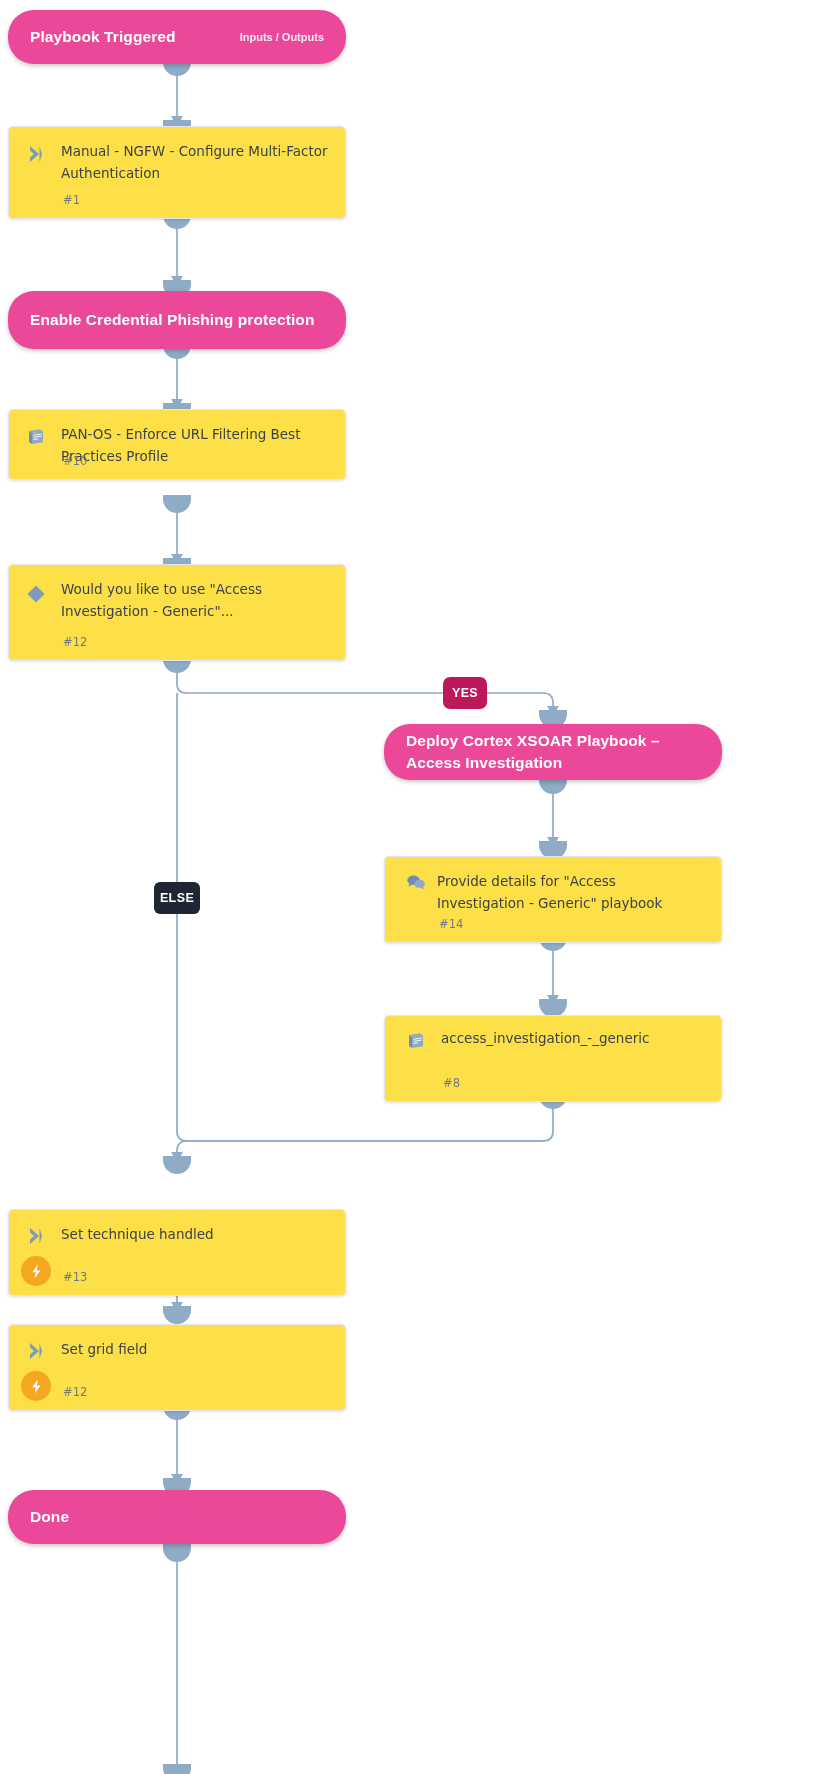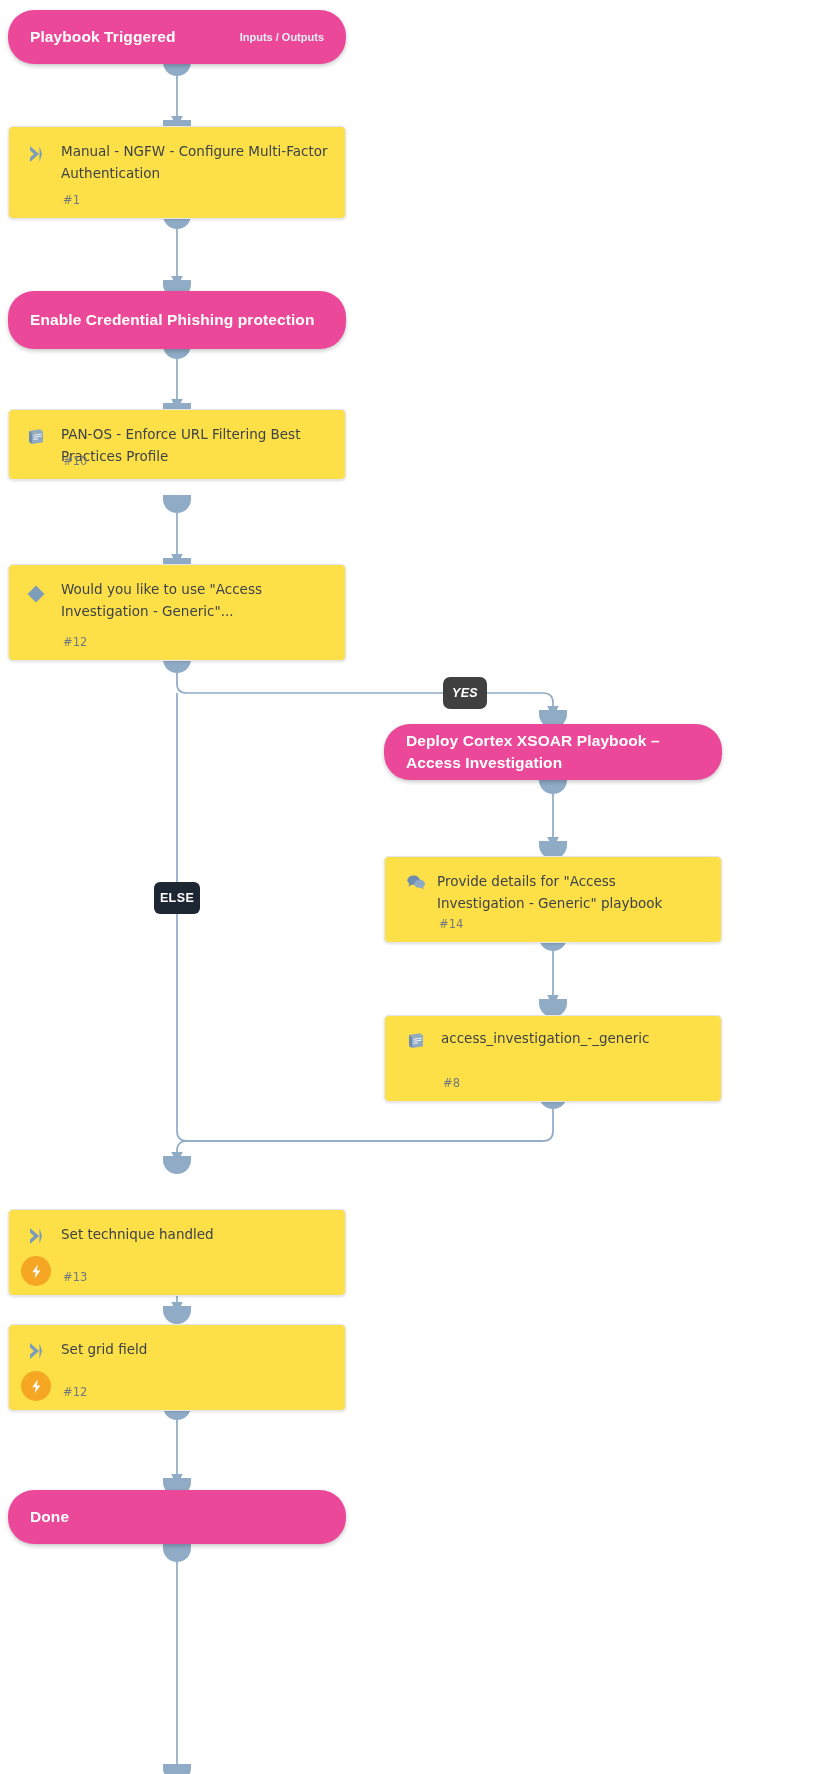--- a/index.html
+++ b/index.html
@@ -109,21 +109,21 @@
     position: absolute;
     display: flex;
     align-items: center;
     justify-content: center;
     font-size: 12.5px;
     font-weight: bold;
     color: #ffffff;
     border-radius: 7px;
     letter-spacing: .4px;
   }
-  .branch-yes { background: #404040; font-style: italic; }
+  .branch-yes { background: #be185d; }
   .branch-else { background: #1d2733; border-radius: 6px; }
 
   
   .port {
     position: absolute;
     background: #8fabc6;
   }
   .port-out {           
     border-radius: 0 0 999px 999px;
   }

